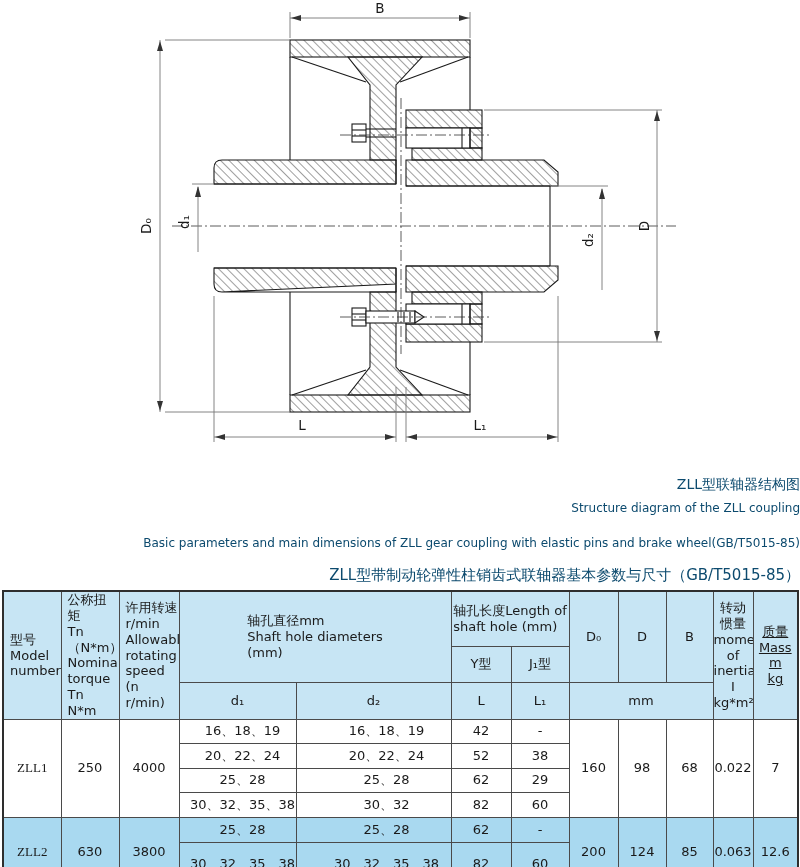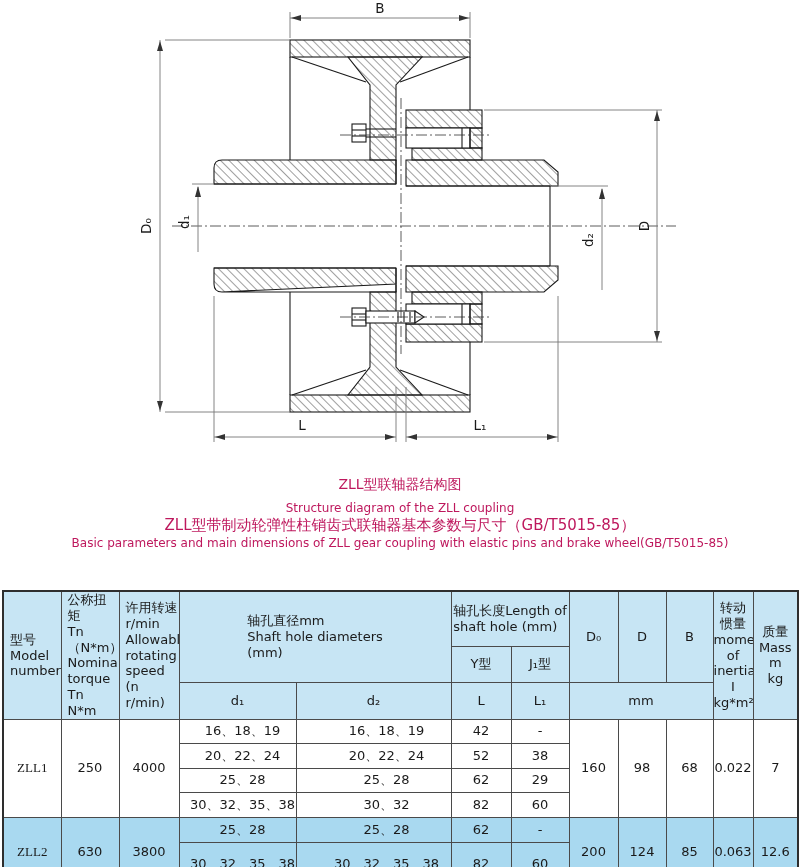--- a/index.html
+++ b/index.html
@@ -6,40 +6,40 @@
     --header_bg:#c7e5f4; --row_alt_bg:#a9d9f0; --grid:#4a4a4a; --outer:#2e2e2e;
     --text:#1a1a1a; --line:#1a1a1a; --dim:#777777;
   }
   *{box-sizing:border-box;margin:0;padding:0;}
   html,body{width:800px;height:867px;background:#fff;overflow:hidden;
     font-family:"DejaVu Sans","Liberation Sans",sans-serif;color:var(--text);}
   #page{position:relative;width:800px;height:867px;background:#fff;}
 
   #drawing{position:absolute;left:0;top:0;width:800px;height:465px;}
 
-  .caption{position:absolute;left:0;width:800px;text-align:center;color:#be185d;}
+  .caption{position:absolute;left:0;width:800px;text-align:right;color:#0c4a6e;}
   #cap-zh1{top:476px;font-size:14px;}
   #cap-en1{top:501px;font-size:12px;}
-  #cap-zh2{top:516px;font-size:15px;}
+  #cap-zh2{top:566px;font-size:15px;}
   #cap-en2{top:536px;font-size:12px;}
 
   #ptable{position:absolute;left:2px;top:590px;border-collapse:collapse;table-layout:fixed;
     width:795px;border:2px solid var(--outer);}
   #ptable td{border:1px solid var(--grid);vertical-align:middle;text-align:center;
     font-size:13px;line-height:1.22;white-space:pre-line;overflow:hidden;}
   #ptable td.hl{text-align:left;padding-left:6px;}
   .hdr td{background:var(--header_bg);}
   .hdr-block{display:inline-block;text-align:left;}
   tr.alt td{background:var(--row_alt_bg);}
   td.modelcell{font-family:"Liberation Serif","DejaVu Serif",serif;font-size:15px;}
   td.num{font-size:14px;}
   td.d1cell{text-align:left;padding-left:10px;font-size:13.5px;}
   td.d2cell{text-align:left;padding-left:26px;font-size:13.5px;}
   td.inertia{font-size:10.5px;line-height:1.15;}
-  td.masscell{font-size:12.5px;}
+  td.masscell{font-size:12.5px;text-decoration:underline;}
   td.smallhdr{font-size:12.5px;}
 
   .edge{stroke:var(--line);stroke-width:1.1;fill:none;}
   .hatched{fill:url(#hatch);stroke:var(--line);stroke-width:1.1;}
   .whitepart{fill:#ffffff;stroke:var(--line);stroke-width:1.1;}
   .cline{stroke:#333;stroke-width:0.8;fill:none;stroke-dasharray:11 3 2 3;}
   .dimline{stroke:var(--dim);stroke-width:0.9;fill:none;}
   .arrow{fill:#333;stroke:none;}
   .dimtext{font-size:13.5px;fill:var(--text);}
 </style>

